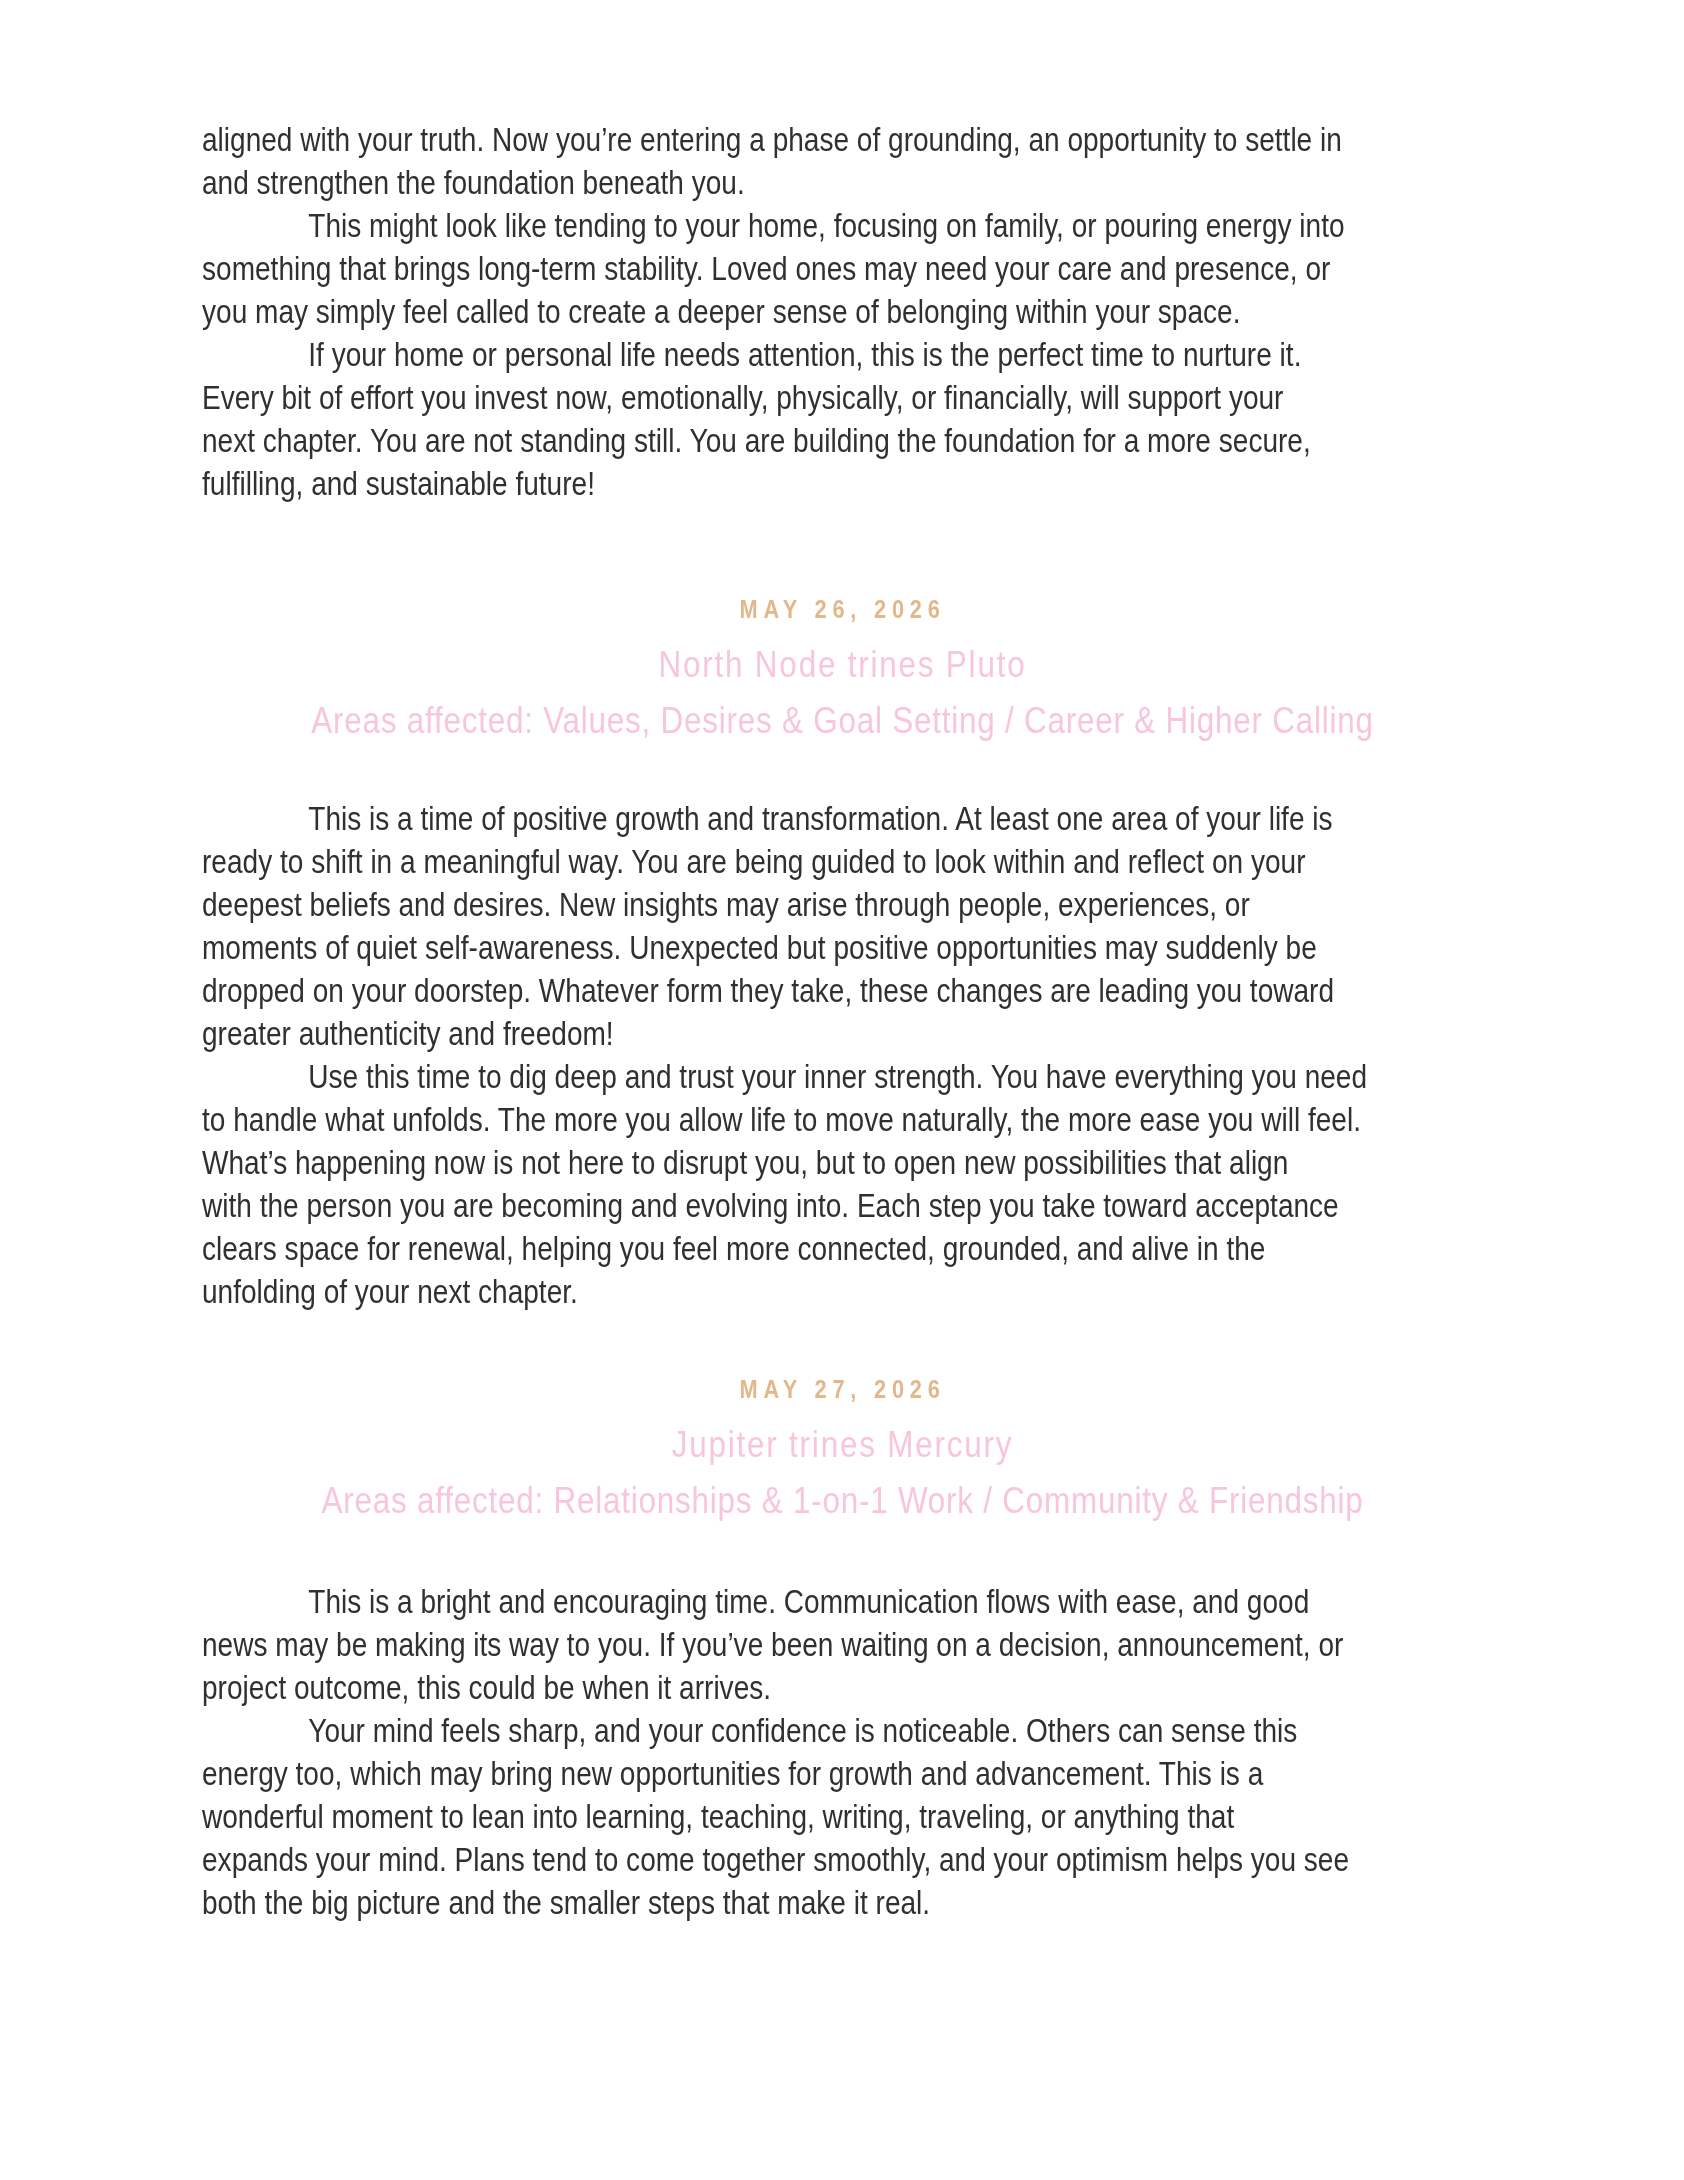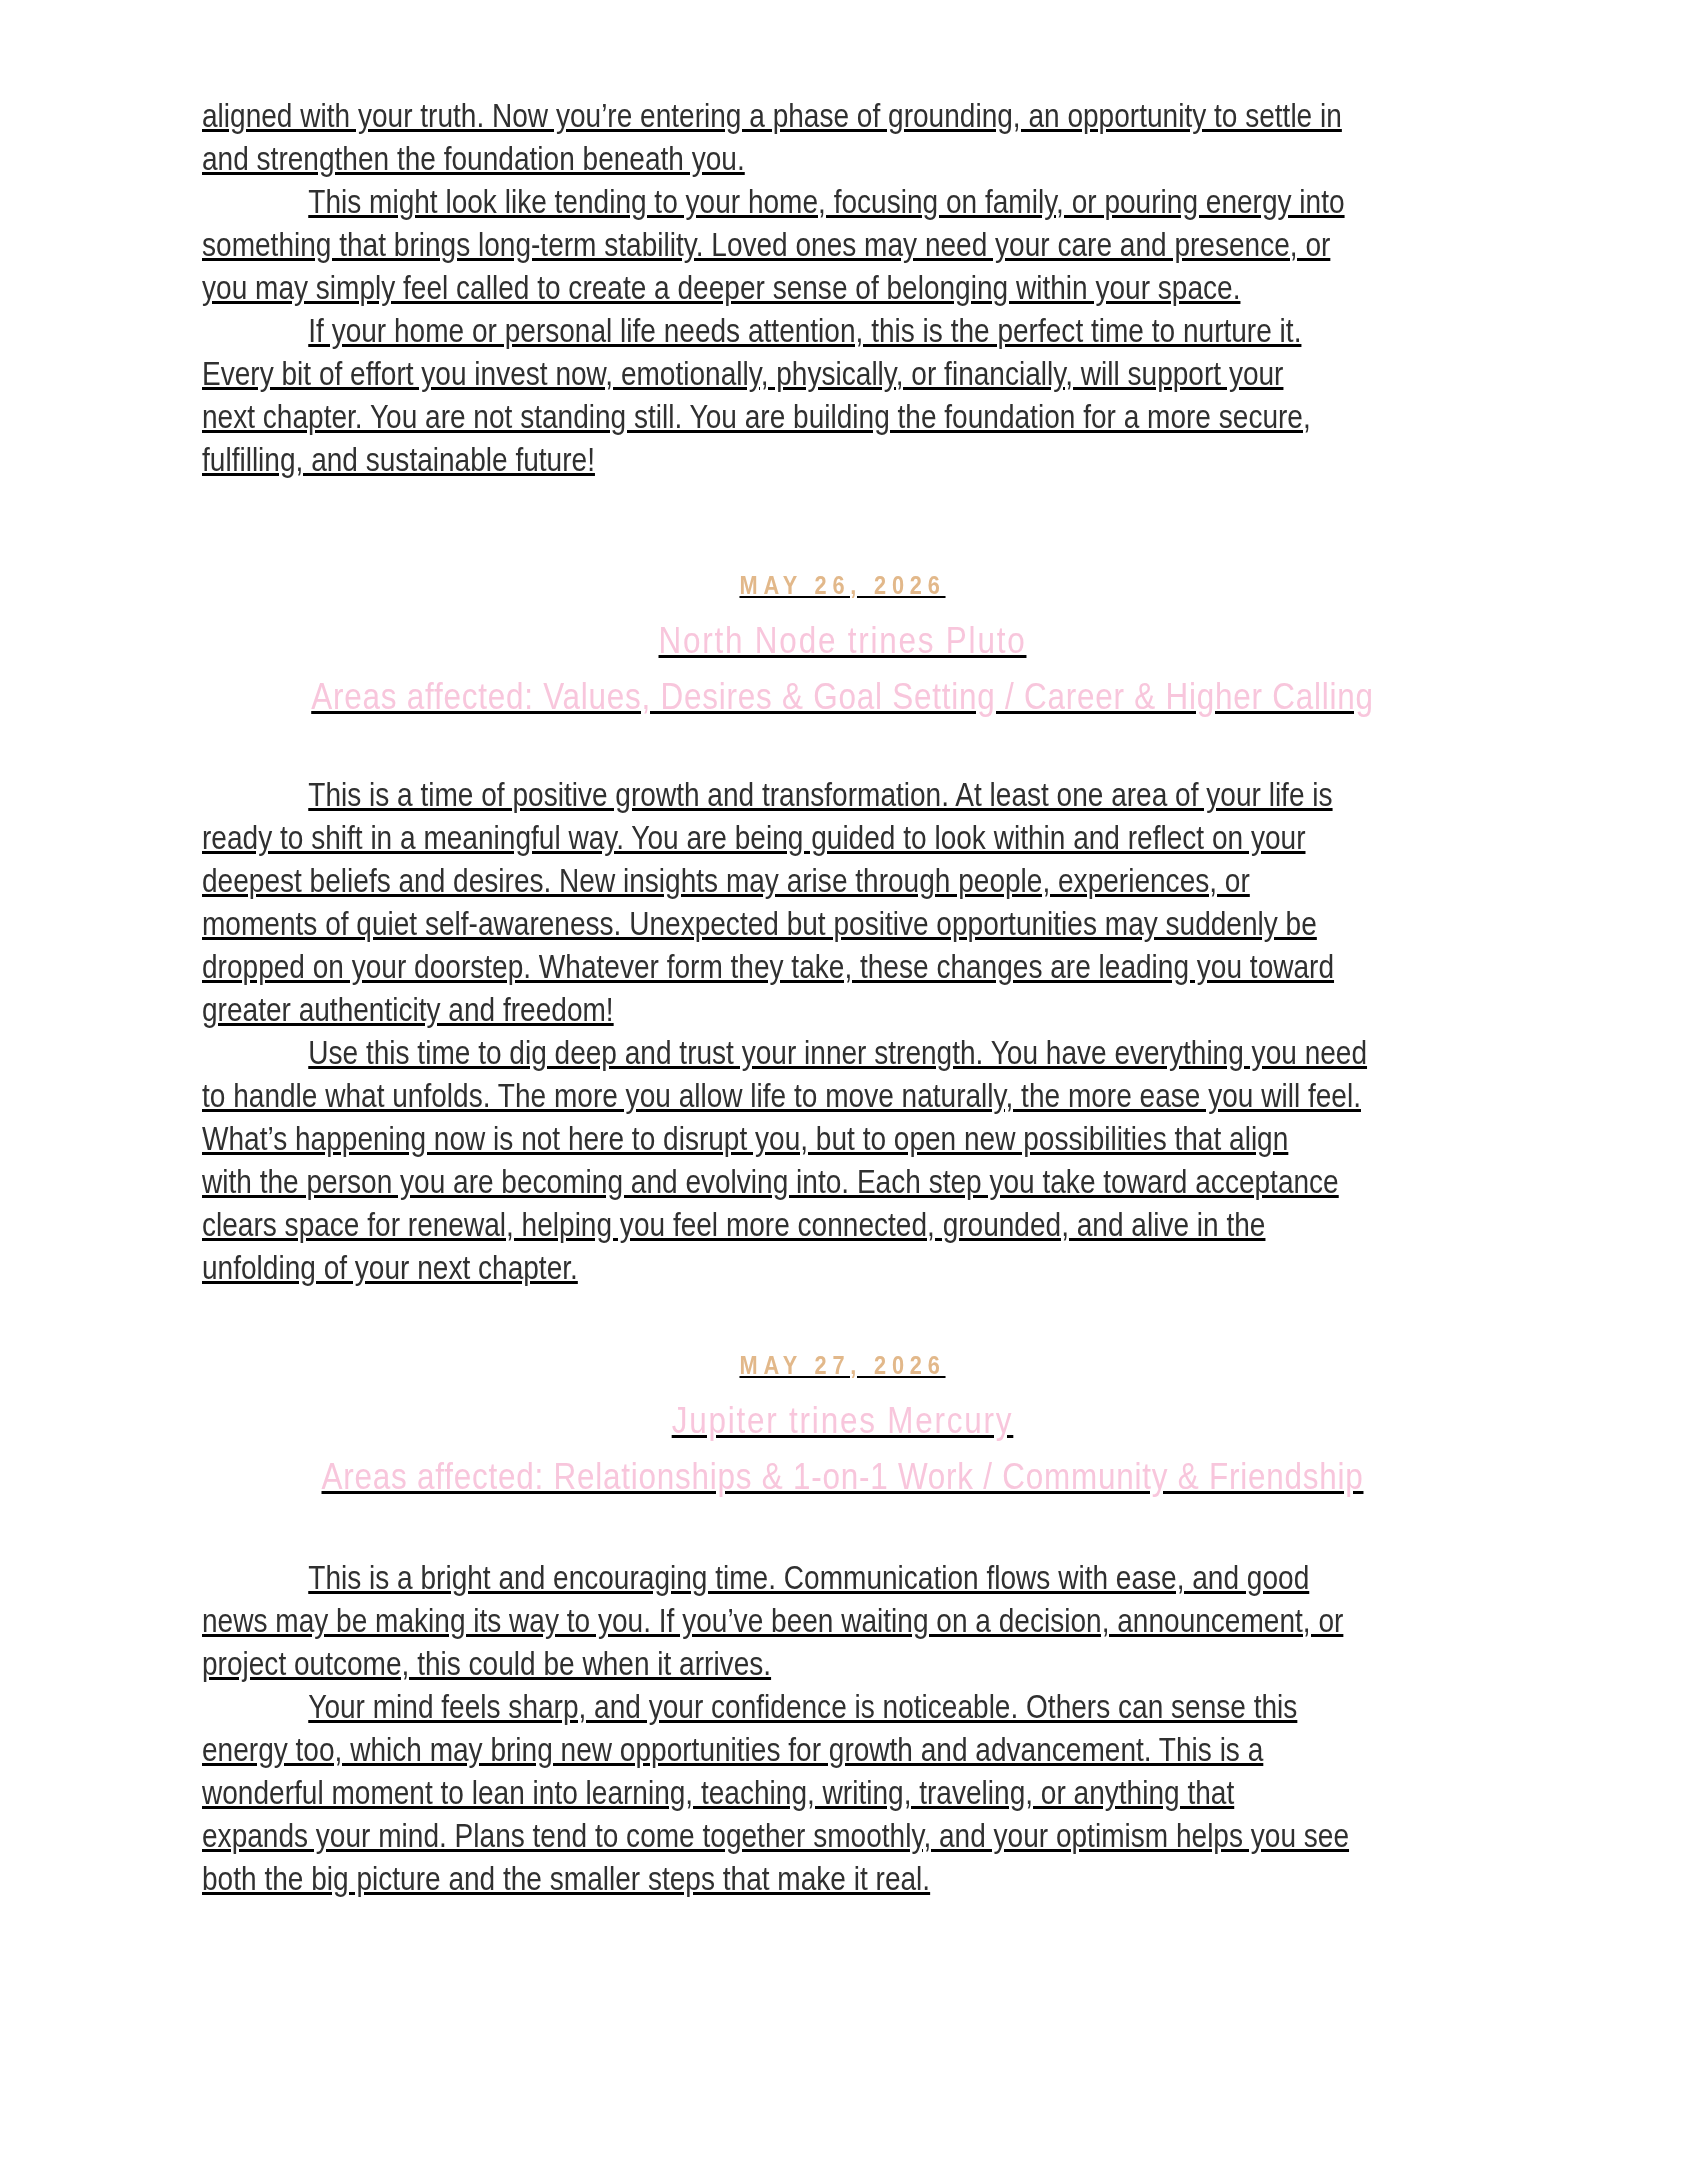--- a/index.html
+++ b/index.html
@@ -6,24 +6,23 @@
     margin: 0;
     padding: 0;
     background: #ffffff;
   }
   .page {
     position: relative;
     width: 1685px;
     height: 1954px;
     background: #ffffff;
     box-sizing: border-box;
-    padding-top: 94px;
+    padding-top: 118px;
     overflow: hidden;
     font-family: "Liberation Sans", sans-serif;
-    text-decoration: underline;
   }
   
   .body-block {
     margin-left: 202px;
     width: 1513px;
     transform: scaleX(0.85);
     transform-origin: 0 0;
     font-size: 33px;
     line-height: 43px;
     color: #303030;

